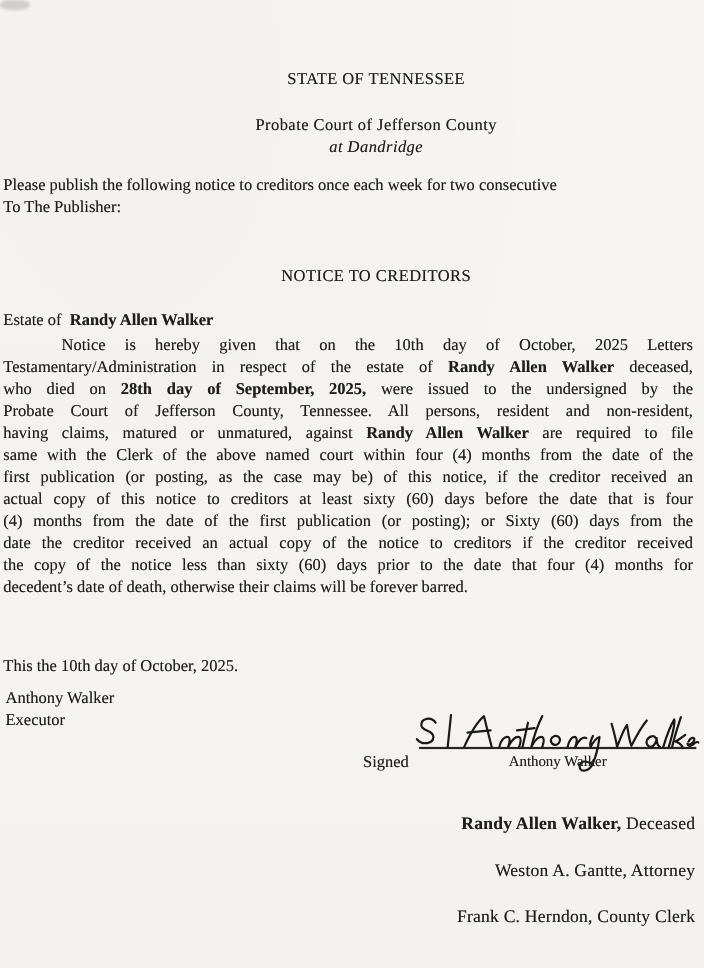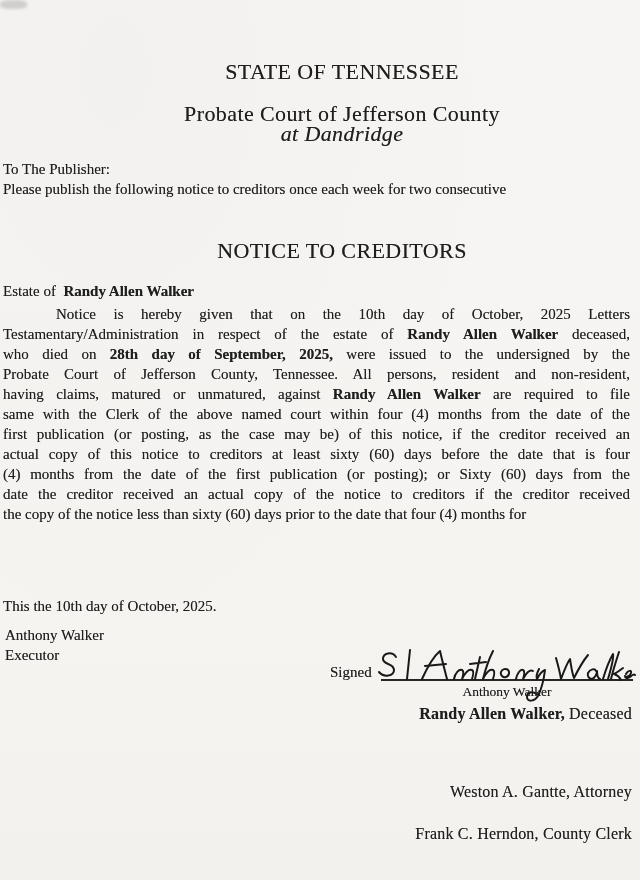--- a/index.html
+++ b/index.html
@@ -16,78 +16,79 @@
   .page{
     position:relative;width:640px;height:880px;
     background:
       radial-gradient(ellipse at 18% 8%, rgba(0,0,0,0.015), transparent 55%),
       linear-gradient(180deg,#f6f5f3 0%,#f5f4f1 70%,#f3f1ee 100%);
     font-size:15px;line-height:20px;
     text-shadow:0 0 0.5px rgba(30,30,30,0.55);
   }
   .abs{position:absolute;}
   .center{left:0;right:0;text-align:center;}
-  .heading{font-size:22px;letter-spacing:0.4px;margin-left:44px;}
+  .heading{font-size:15px;letter-spacing:0.4px;margin-left:44px;}
   .smudge{
     left:0;top:0;width:27px;height:9px;
     background:rgba(105,101,95,0.25);
     border-radius:40%;
     filter:blur(1.5px);
   }
   .pubblock{top:159px;left:3px;right:12px;}
   .estate{top:281px;left:3px;white-space:pre-wrap;}
   .b{font-weight:bold;}
   .body-par{top:304px;left:3px;right:10px;margin:0;}
   .body-par .jline{text-align:justify;text-align-last:justify;}
   .body-par .jline:first-child{padding-left:53px;}
   .body-par .jline:last-child{text-align-last:left;}
   .date-line{top:581px;left:3px;margin-top:15px;}
   .executor{top:625px;left:5px;}
-  .sig-label{top:662px;left:330px;}
+  .sig-label{top:683px;left:330px;}
   .sig-line{top:679px;left:381px;width:252px;height:0;border-top:2px solid #262626;}
   .sig-svg{top:644px;left:376px;width:260px;height:60px;}
   .sig-svg path{fill:none;stroke:#191919;stroke-width:2;stroke-linecap:round;stroke-linejoin:round;}
   .sig-typed{top:682px;left:381px;width:252px;text-align:center;font-size:13.5px;}
   .foot{right:8px;font-size:16px;letter-spacing:0.2px;white-space:nowrap;}
-  .f1{top:704px;text-align:center;}
+  .f1{top:740px;text-align:center;}
   .f2{top:782px;}
   .f3{top:824px;}
 </style>
 </head>
 <body>
 
 <div class="page">
 
   <div class="abs smudge"></div>
 
   <div class="abs center heading" style="top:62px;">STATE OF TENNESSEE</div>
   <div class="abs center heading" style="top:104px;">Probate Court of Jefferson County</div>
   <div class="abs center heading" style="top:124px;font-style:italic;">at Dandridge</div>
 
   <div class="abs pubblock">
+      <div class="jline"><span>Please publish the following notice to creditors once each week for two consecutive</span></div>
       <div class="jline"><span>To The Publisher:</span></div>
-      <div class="jline"><span>Please publish the following notice to creditors once each week for two consecutive</span></div>
     </div>
 
   <div class="abs center heading" style="top:241px;">NOTICE TO CREDITORS</div>
 
   <div class="abs estate"><span>Estate of  </span><span class="b">Randy Allen Walker</span></div>
 
   <div class="abs body-par">
       <div class="jline"><span>Notice is hereby given that on the 10th day of October, 2025 Letters</span></div>
       <div class="jline"><span>Testamentary/Administration in respect of the estate of </span><span class="b">Randy Allen Walker</span><span> deceased,</span></div>
       <div class="jline"><span>who died on </span><span class="b">28th day of September, 2025,</span><span> were issued to the undersigned by the</span></div>
       <div class="jline"><span>Probate Court of Jefferson County, Tennessee.  All persons, resident and non-resident,</span></div>
       <div class="jline"><span>having claims, matured or unmatured, against </span><span class="b">Randy Allen Walker</span><span> are required to file</span></div>
       <div class="jline"><span>same with the Clerk of the above named court within four (4) months from the date of the</span></div>
       <div class="jline"><span>first publication (or posting, as the case may be) of this notice, if the creditor received an</span></div>
       <div class="jline"><span>actual copy of this notice to creditors at least sixty (60) days before the date that is four</span></div>
       <div class="jline"><span>(4) months from the date of the first publication (or posting); or Sixty (60) days from the</span></div>
       <div class="jline"><span>date the creditor received an actual copy of the notice to creditors if the creditor received</span></div>
       <div class="jline"><span>the copy of the notice less than sixty (60) days prior to the date that four (4) months for</span></div>
+      <div class="jline"><span>decedent’s date of death, otherwise their claims will be forever barred.</span></div>
     </div>
 
   <div class="abs date-line">This the 10th day of October, 2025.</div>
 
   <div class="abs executor">
     <div>Anthony Walker</div>
     <div>Executor</div>
   </div>
 
   <div class="abs sig-label">Signed</div>

